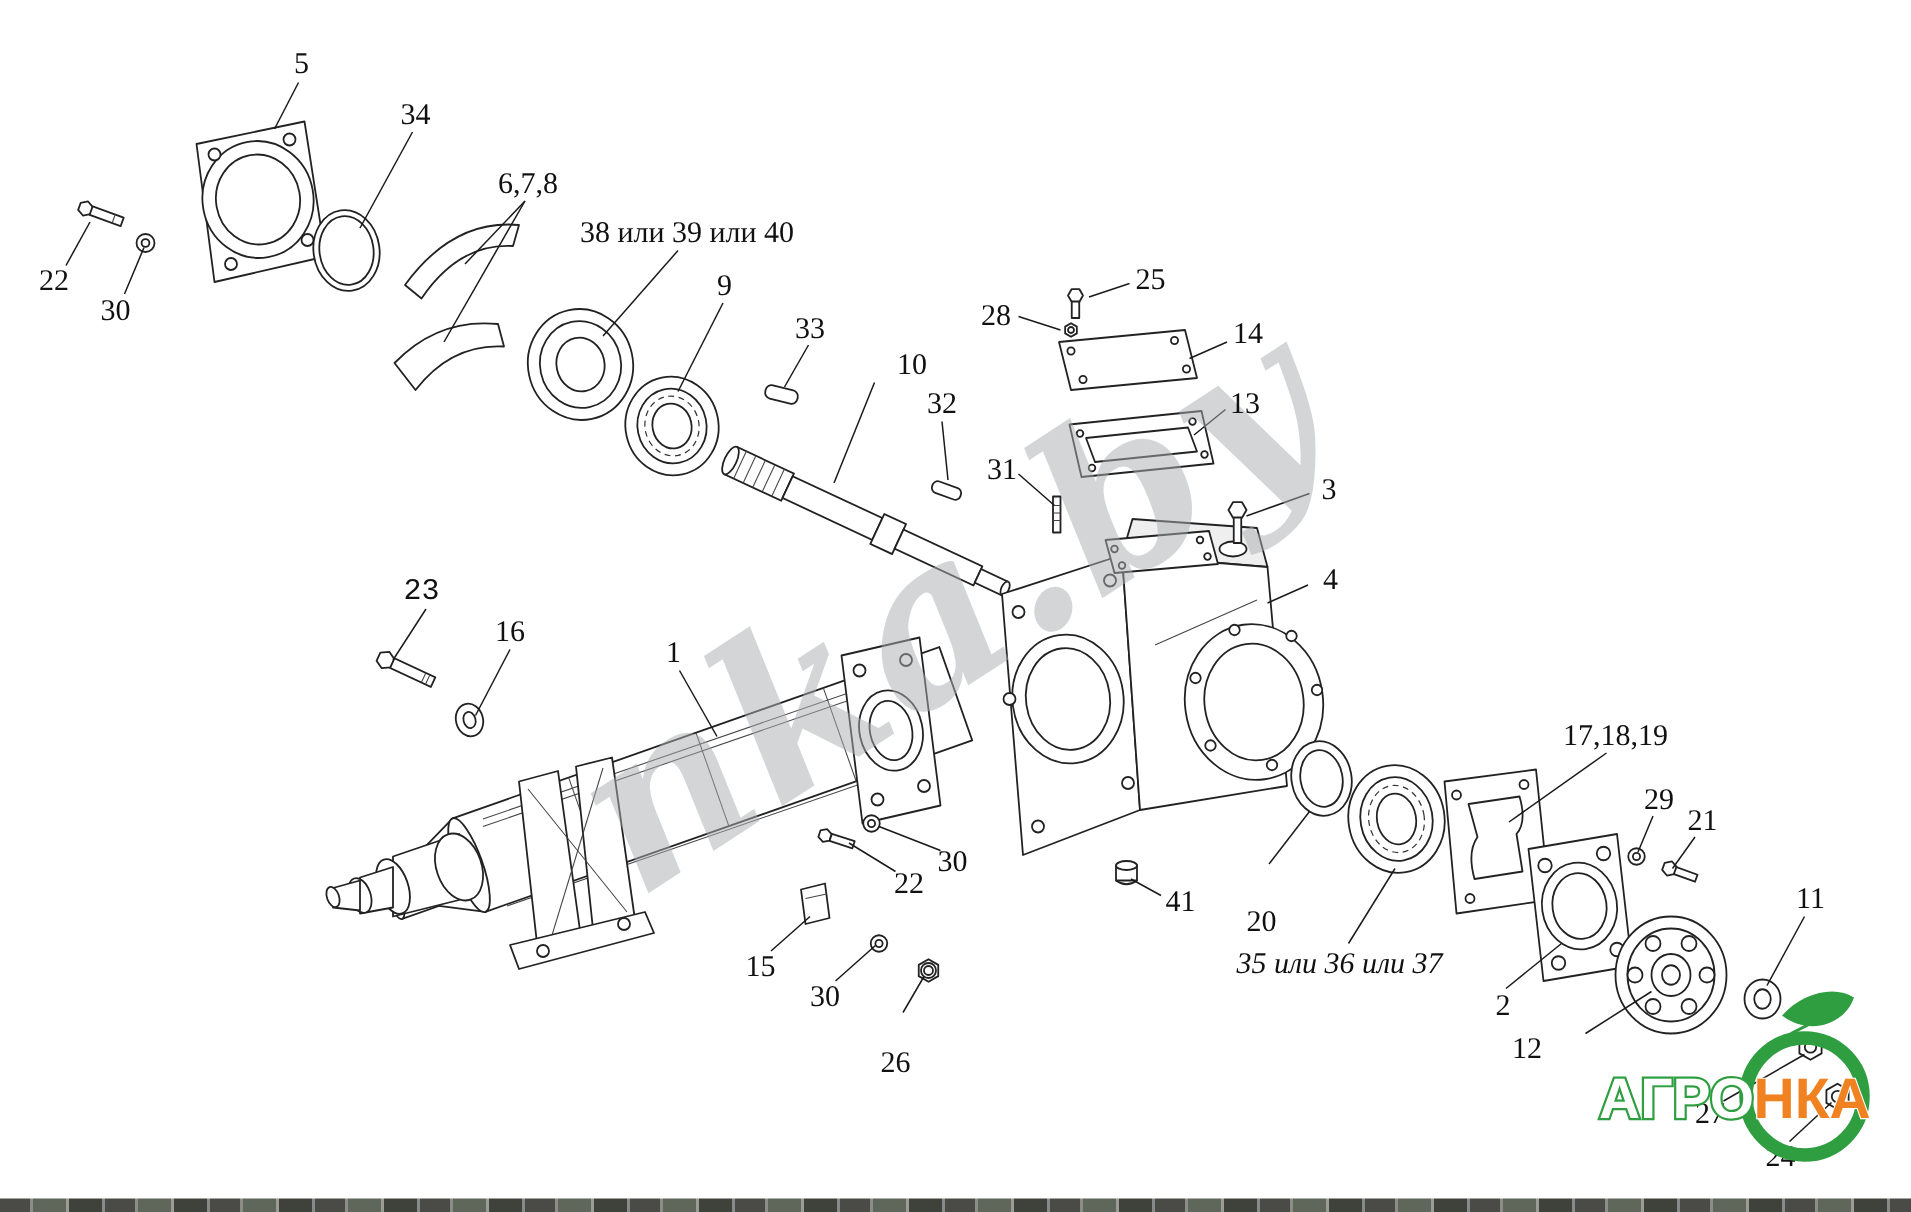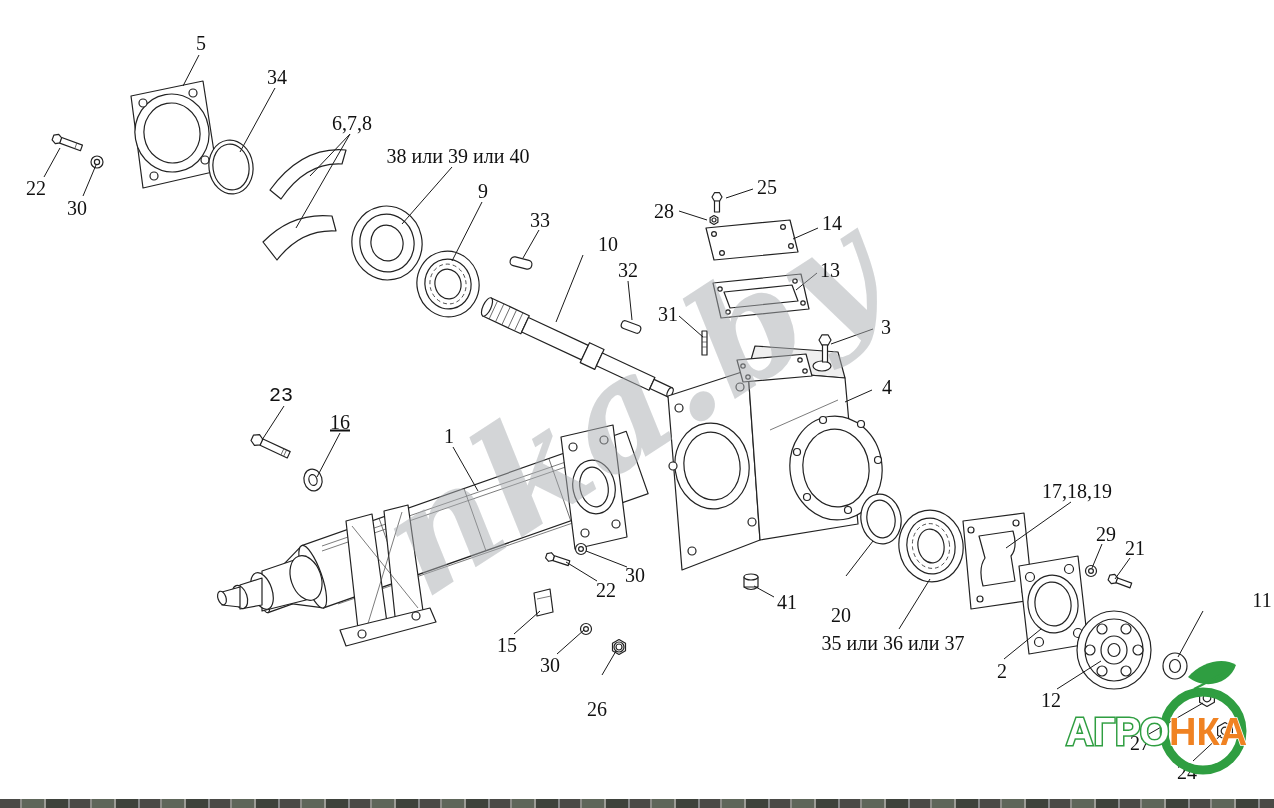--- a/index.html
+++ b/index.html
@@ -362,33 +362,33 @@
       <div class="callout" style="left: 36px; top: 188px;">22</div>
       <div class="callout" style="left: 77px; top: 208px;">30</div>
       <div class="callout" style="left: 767px; top: 187px;">25</div>
       <div class="callout" style="left: 664px; top: 211px;">28</div>
       <div class="callout" style="left: 832px; top: 223px;">14</div>
       <div class="callout" style="left: 830px; top: 270px;">13</div>
       <div class="callout" style="left: 668px; top: 314px; text-align: center;">31</div>
       <div class="callout" style="left: 886px; top: 327px;">3</div>
       <div class="callout" style="left: 887px; top: 387px;">4</div>
       <div class="callout" style="left: 281px; top: 395px; font-family: Liberation Mono, monospace;">23</div>
-      <div class="callout" style="left: 340px; top: 422px; text-decoration: underline;">16</div>
+      <div class="callout" style="left: 340px; top: 422px;">16</div>
       <div class="callout" style="left: 449px; top: 436px;">1</div>
       <div class="callout" style="left: 1077px; top: 491px;">17,18,19</div>
       <div class="callout" style="left: 1106px; top: 534px;">29</div>
       <div class="callout" style="left: 1135px; top: 548px;">21</div>
       <div class="callout" style="left: 841px; top: 615px;">20</div>
       <div class="callout" style="left: 606px; top: 590px;">22</div>
       <div class="callout" style="left: 635px; top: 575px;">30</div>
       <div class="callout" style="left: 787px; top: 602px;">41</div>
-      <div class="callout" style="left: 1262px; top: 600px;">11</div>
-      <div class="callout" style="left: 893px; top: 643px;">35 или 36 или 37</div>
+      <div class="callout" style="left: 1207px; top: 600px;">11</div>
+      <div class="callout" style="left: 893px; top: 643px; font-style: italic;">35 или 36 или 37</div>
       <div class="callout" style="left: 1002px; top: 671px;">2</div>
-      <div class="callout" style="left: 1051px; top: 700px;">12</div>
+      <div class="callout" style="left: 1018px; top: 700px;">12</div>
       <div class="callout" style="left: 507px; top: 645px;">15</div>
       <div class="callout" style="left: 550px; top: 665px;">30</div>
       <div class="callout" style="left: 597px; top: 709px;">26</div>
       <div class="callout" style="left: 1140px; top: 743px;">27</div>
       <div class="callout" style="left: 1187px; top: 772px;">24</div>
     </div>
 
   <svg id="logo" width="214" height="150" viewBox="0 0 214 150">
     <g>
       <circle cx="143" cy="76" r="39" fill="none" stroke="#2f9e41" stroke-width="9"></circle>

